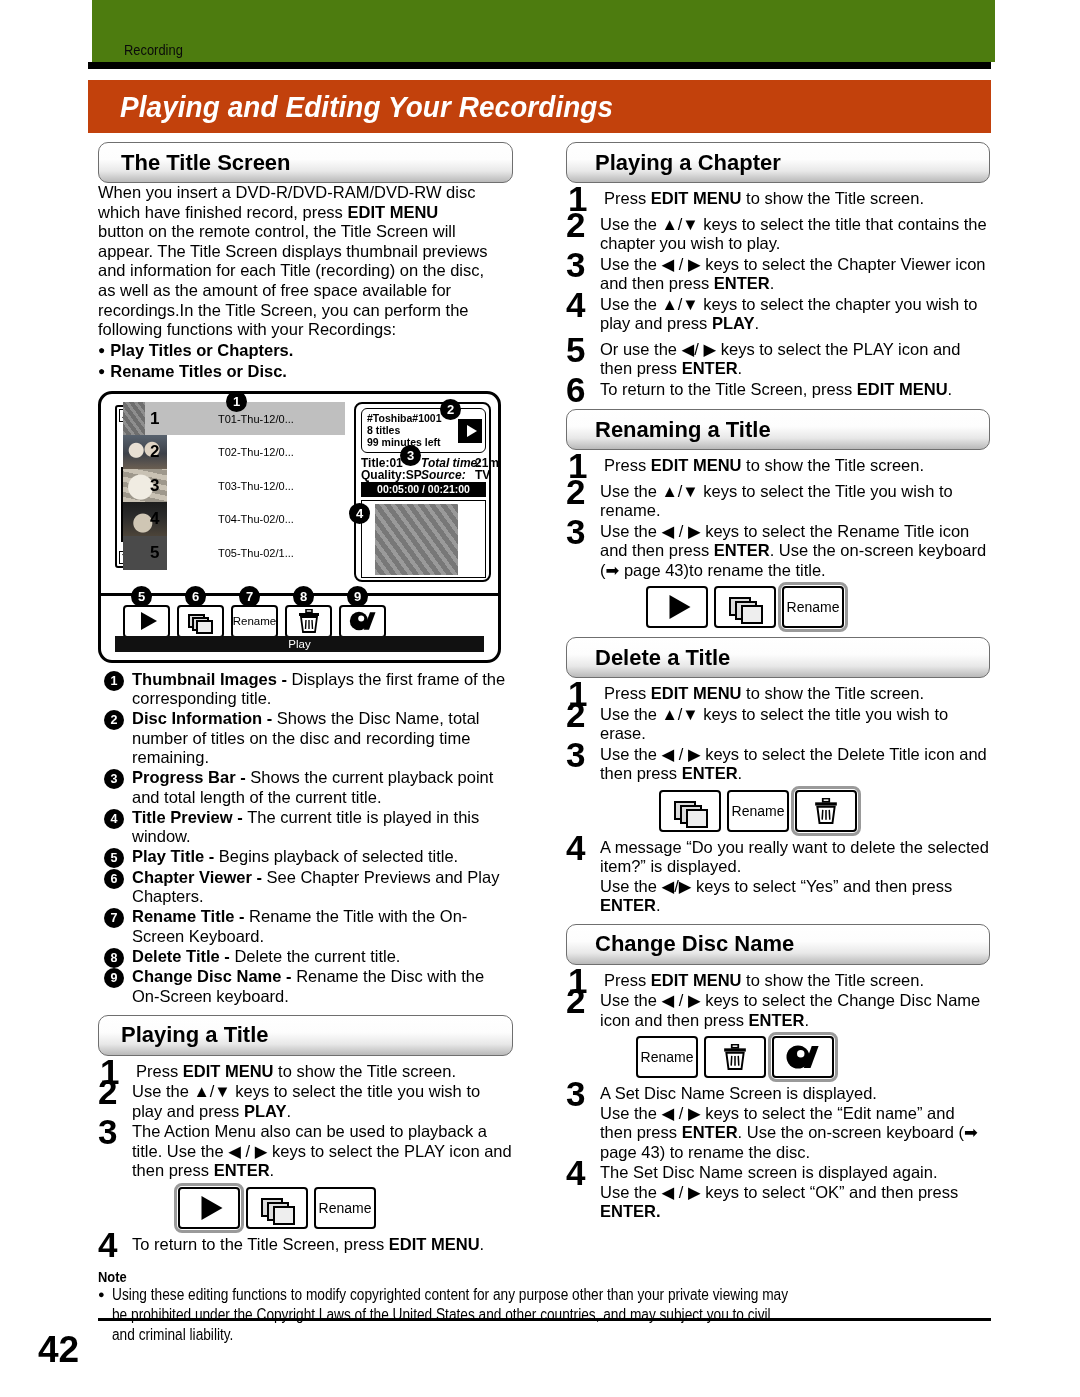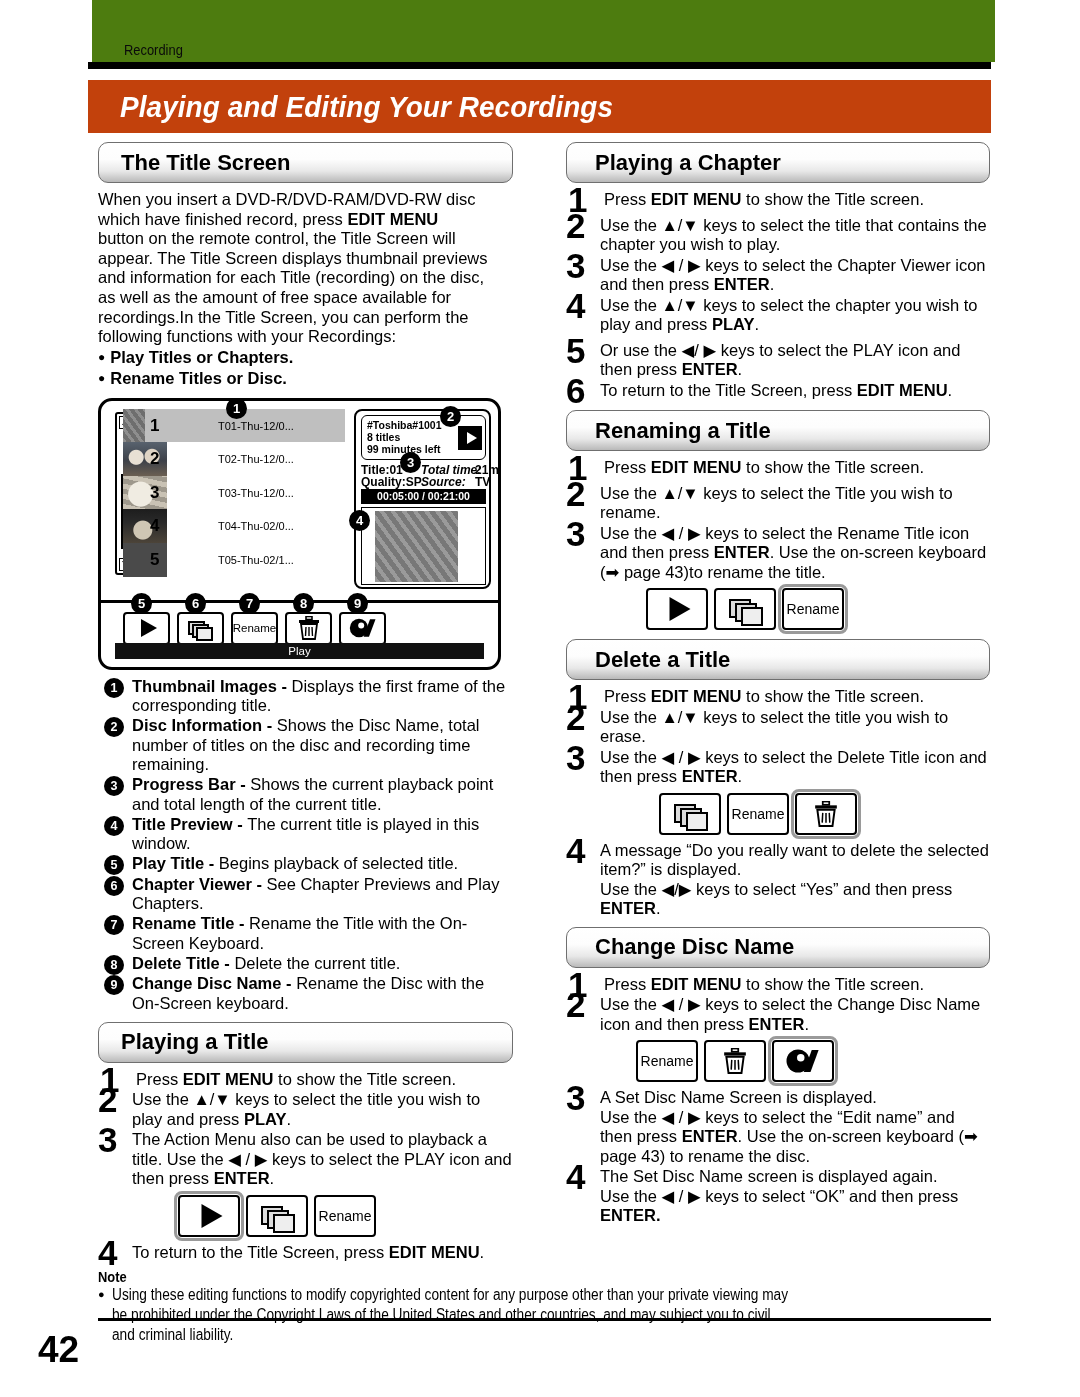--- a/index.html
+++ b/index.html
@@ -37,21 +37,21 @@
 
   
   .col{position:absolute;top:142px;}
   .col-left{left:98px;width:415px;}
   .col-right{left:566px;width:424px;}
 
   
   .sec{
     position:relative;height:41px;border:1.5px solid #6f6f6f;border-radius:10px;
     background:linear-gradient(to bottom,#ffffff 0%,#fdfdfd 42%,#e8e8e8 72%,#b9b9b9 100%);
-    box-sizing:border-box;margin-bottom:7px;
+    box-sizing:border-box;
   }
   .sec span{
     position:absolute;left:22px;top:50%;transform:translateY(-50%);
     font-size:22px;font-weight:bold;color:#000;white-space:nowrap;
   }
   .sec.wide span{left:28px;}
 
   
   .body{font-size:16.5px;line-height:19.6px;}
   .body p{margin:0;}

